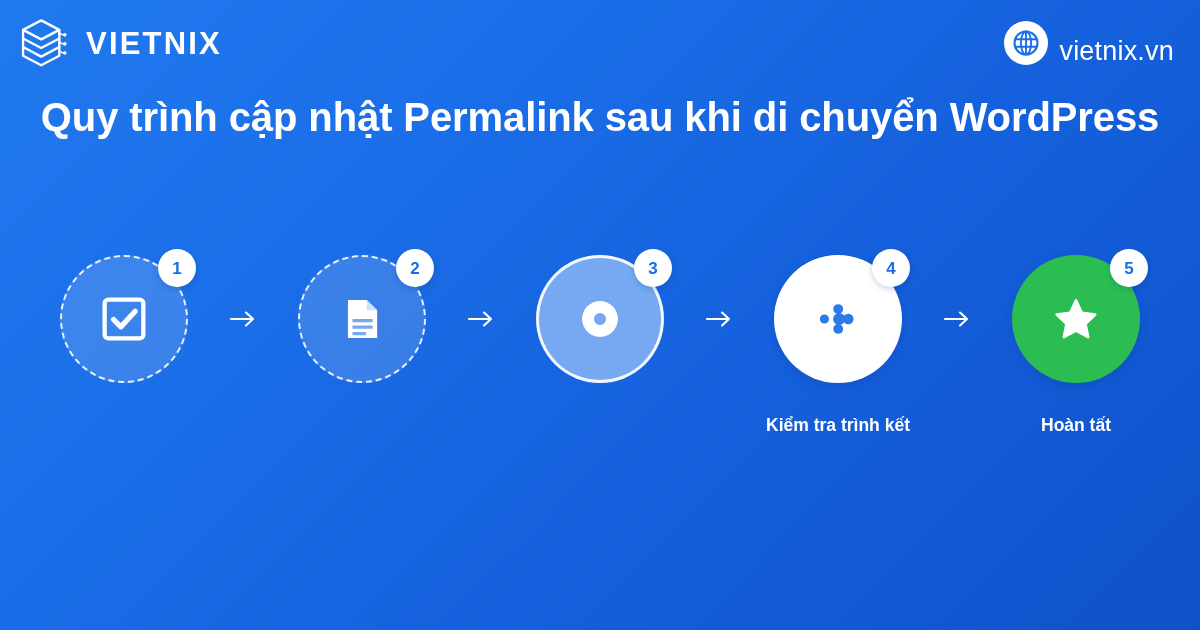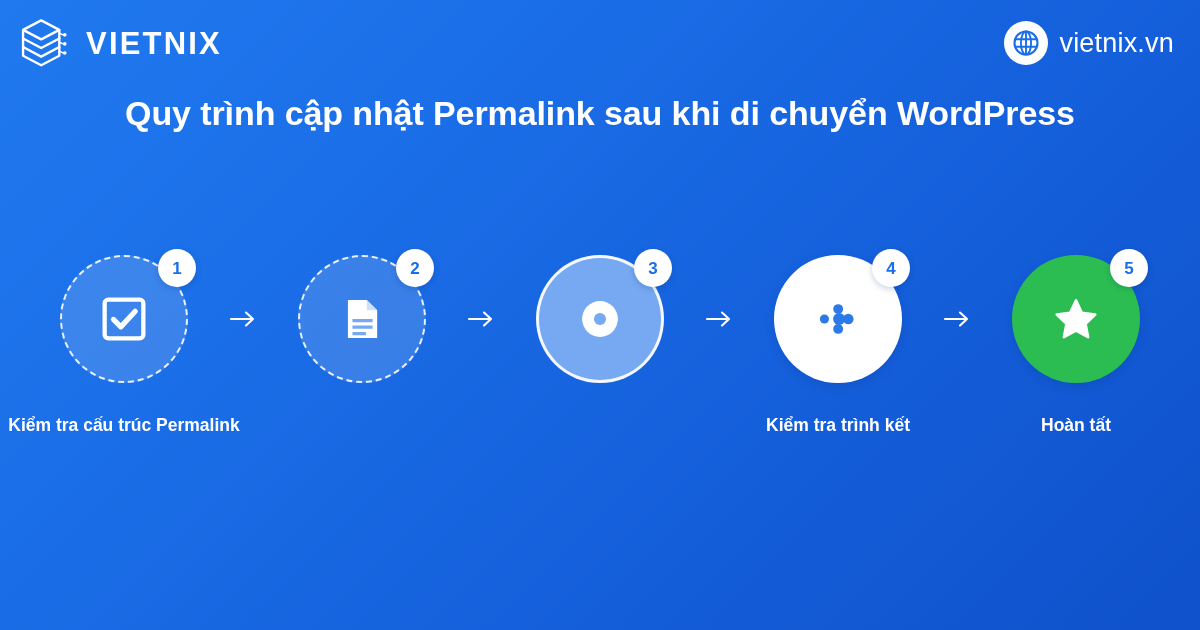--- a/index.html
+++ b/index.html
@@ -46,21 +46,21 @@
     color: #ffffff;
     font-size: 31px;
     font-weight: bold;
     letter-spacing: 2.2px;
     line-height: 1;
     white-space: nowrap;
   }
 
   .site {
     display: flex;
-    align-items: center;
+    align-items: flex-end;
     gap: 11px;
   }
 
   .globe-badge {
     width: 44px;
     height: 44px;
     border-radius: 50%;
     background: #ffffff;
     display: flex;
     align-items: center;
@@ -78,21 +78,21 @@
   }
 
   
   .title {
     position: absolute;
     top: 93px;
     left: 0;
     width: 1200px;
     text-align: center;
     color: #ffffff;
-    font-size: 34px;
+    font-size: 40px;
     font-weight: bold;
     letter-spacing: -0.1px;
     line-height: 1.2;
   }
 
   
   .flow {
     position: absolute;
     top: 255px;
     left: 0;
@@ -230,21 +230,20 @@
       <div class="node dashed">
         <span>
           <svg width="54" height="54" viewBox="0 0 24 24" fill="none" xmlns="http://www.w3.org/2000/svg">
             <rect x="3.4" y="3.4" width="17.2" height="17.2" rx="1.6" stroke="#ffffff" stroke-width="1.9"></rect>
             <path d="M7.3 12.2 L10.6 15.5 L17 8.6" stroke="#ffffff" stroke-width="2.3" stroke-linecap="round" stroke-linejoin="round"></path>
           </svg>
         </span>
       </div>
       <div class="badge">1</div>
     </div>
-    <div class="step-label">Kiểm tra cấu trúc Permalink</div>
   </div>
 
   <div class="arrow">
     <svg width="30" height="22" viewBox="0 0 30 22" fill="none" xmlns="http://www.w3.org/2000/svg">
       <path d="M3 11 H25 M18 4.5 L25 11 L18 17.5" stroke="#ffffff" stroke-width="2.1" stroke-linecap="round" stroke-linejoin="round"></path>
     </svg>
   </div>
 
   <div class="step">
     <div class="node-wrap">

